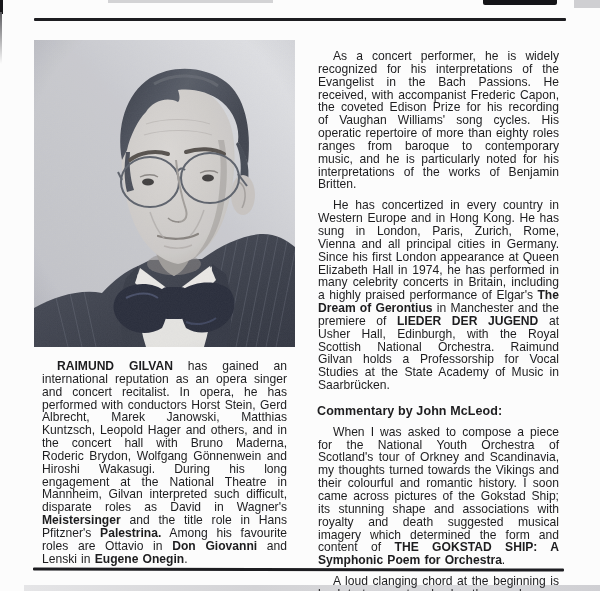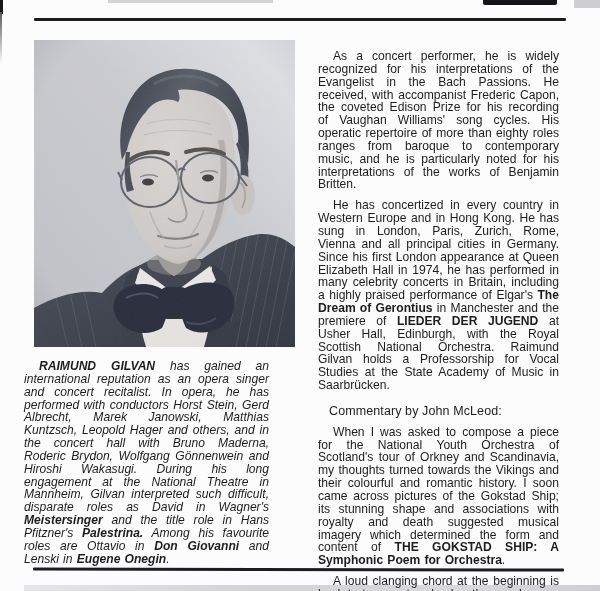--- a/index.html
+++ b/index.html
@@ -9,23 +9,23 @@
     overflow:hidden;margin:0 auto;
   }
   .rule{position:absolute;height:2.5px;background:var(--rule,#1d1d21);border-radius:1px;}
   .rule-top{left:34px;top:18px;width:532px;}
   .rule-bottom{left:33px;top:568px;width:531px;transform:rotate(0.12deg);}
   .photo{position:absolute;left:34px;top:40px;width:261px;height:307px;margin:0;padding:0;}
   .photo svg{display:block;filter:blur(0.35px) contrast(0.98);}
   .col{position:absolute;text-align:justify;font-size:12.1px;line-height:12.85px;}
   .col p{margin:8px;text-indent:15px;word-spacing:0.8px;}
   .col p b{font-weight:700;}
-  .col-left{left:16px;top:352px;width:261px;font-style:italic;}
+  .col-left{left:34px;top:352px;width:261px;}
   .col-right{left:310px;top:42px;width:257px;}
-  .heading{font-size:12.5px;font-weight:400;margin:13px 0 7px 12px;padding-left:7px;letter-spacing:0.1px;}
+  .heading{font-size:12.5px;font-weight:700;margin:13px 0 7px 0;padding-left:7px;letter-spacing:0.1px;}
   
   .artifact{position:absolute;}
   .a1{left:0;top:0;width:3px;height:14px;background:#17171a;}
   .a2{left:0;top:12px;width:2px;height:52px;background:linear-gradient(#5a5a5e,rgba(90,90,94,0));}
   .a3{left:108px;top:0;width:165px;height:3px;background:#a9a9ad;opacity:.5;}
   .a4{left:483px;top:0;width:74px;height:5px;background:#141418;border-radius:0 0 2px 2px;}
   .a5{left:574px;top:0;width:26px;height:8px;background:#cfcfd2;}
   .a6{left:24px;top:585px;width:576px;height:6px;
       background:linear-gradient(90deg,#e5e5e7,#d3d3d6 40%,#d9d9dc 75%,#cfcfd3);}
 </style>

